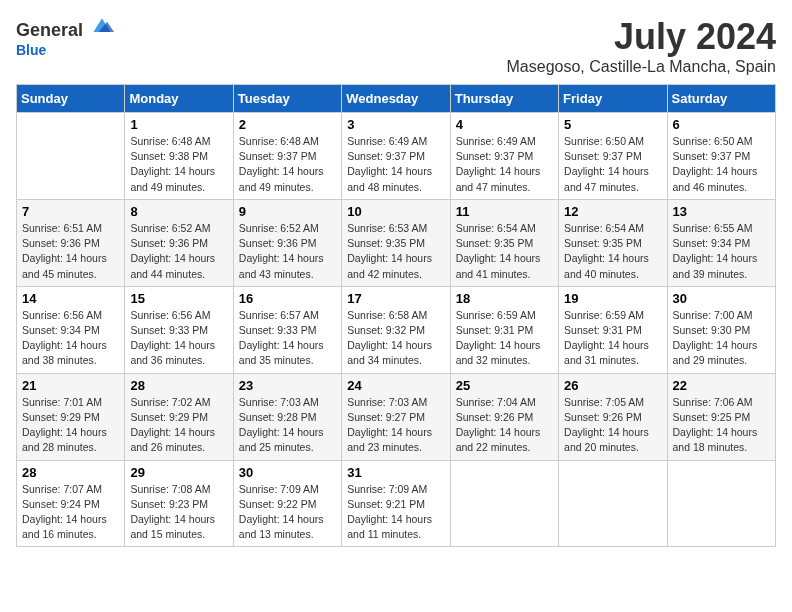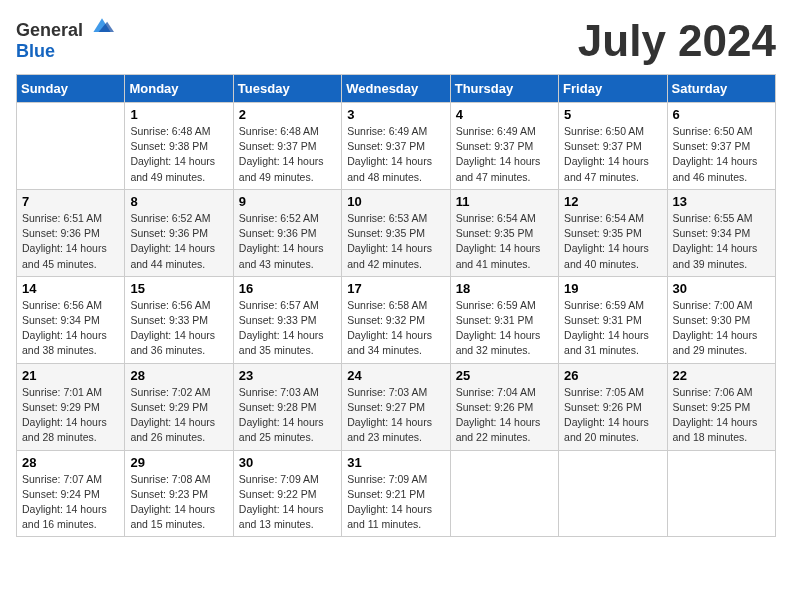--- a/index.html
+++ b/index.html
@@ -20,34 +20,34 @@
       display: flex;
       align-items: center;
       gap: 4px;
     }
     .logo-text-general {
       font-size: 18px;
       font-weight: bold;
       color: #333;
     }
     .logo-text-blue {
-      font-size: 18px;
+      font-size: 14px;
       font-weight: bold;
       color: #1565c0;
     }
     .logo-icon {
       width: 24px;
       height: 20px;
       margin-left: 2px;
     }
     .title-area {
       text-align: right;
     }
     .main-title {
-      font-size: 44px;
+      font-size: 36px;
       font-weight: bold;
       color: #333;
     }
     .subtitle {
       font-size: 16px;
       color: #333;
     }
     table {
       width: 100%;
       border-collapse: collapse;
@@ -96,20 +96,21 @@
       <svg class="logo-icon" viewBox="0 0 28 22" xmlns="http://www.w3.org/2000/svg">
         <polygon points="4,18 14,2 24,18" fill="#1e88e5" opacity="0.85"></polygon>
         <polygon points="10,18 20,6 28,18" fill="#0d47a1" opacity="0.7"></polygon>
       </svg>
       <br>
       <span class="logo-text-blue">Blue</span>
     </div>
   </div>
   <div class="title-area">
     <div class="main-title">July 2024</div>
+    <div class="subtitle">Masegoso, Castille-La Mancha, Spain</div>
   </div>
 </div>
 
 <table>
   <thead>
     <tr>
     <th>Sunday</th>
         <th>Monday</th>
         <th>Tuesday</th>
         <th>Wednesday</th>

